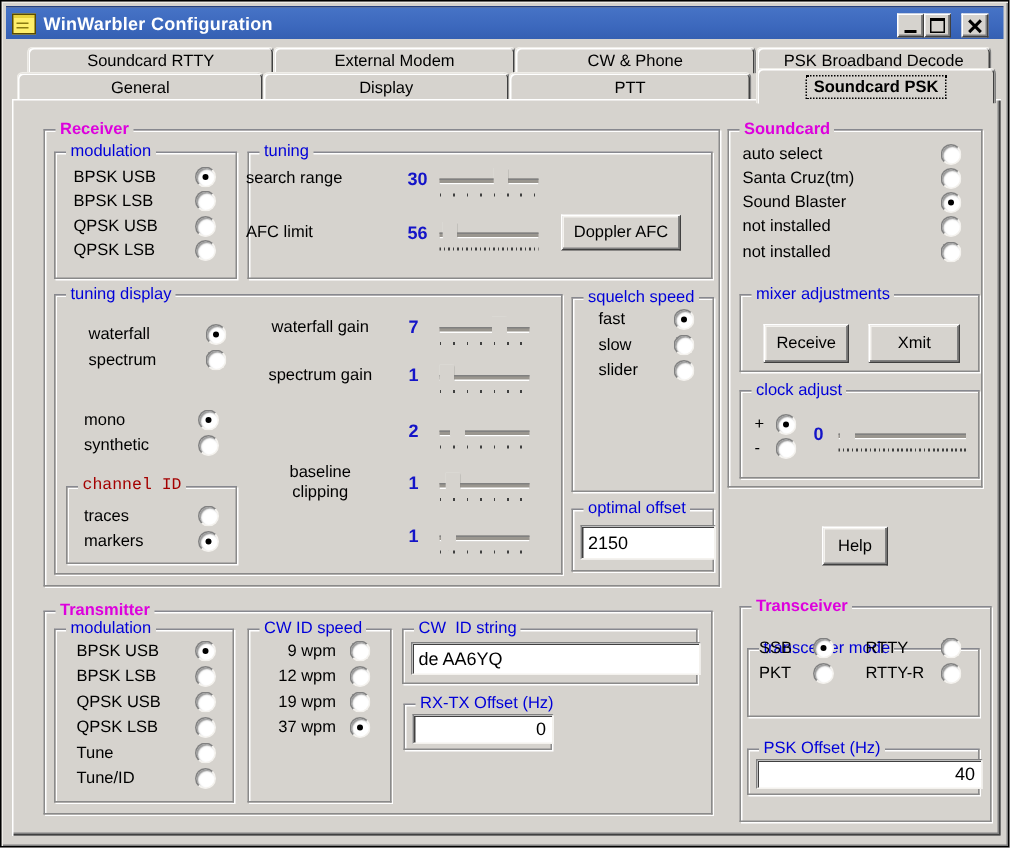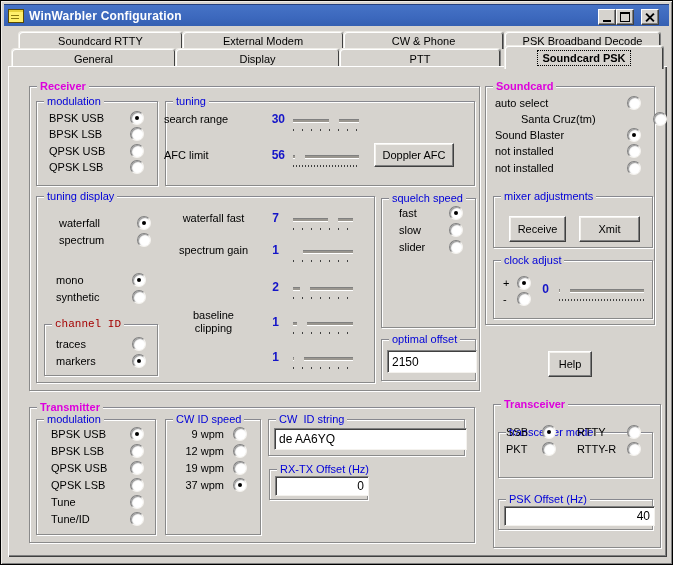--- a/index.html
+++ b/index.html
@@ -191,21 +191,21 @@
   <div class="opt" style="left:55px;top:336px;width:90px;">
       <span class="ol">traces</span>
       <span class="radio"></span>
     </div>
   <div class="opt" style="left:55px;top:353px;width:90px;">
       <span class="ol">markers</span>
       <span class="radio on"></span>
     </div>
 
   <div class="slbl" style="left:170px;top:211px;width:85px;">
-      <span>waterfall fast</span>
+      <span>waterfall gain</span>
       <span></span>
     </div>
   <div class="sval" style="left:262px;top:210px;width:16px;">7</div>
   <div class="strack" style="left:292px;top:217px;width:60px;">
       <div class="sthumb" style="left:35px;"></div>
     </div>
   <div class="sticks" style="left:292px;top:227px;width:60px;"></div>
 
   <div class="slbl" style="left:170px;top:243px;width:85px;">
       <span>spectrum gain</span>
@@ -260,21 +260,21 @@
   </div>
   <div class="field" style="left:386px;top:349px;width:80px;height:21px;">2150</div>
 
   <div class="gb" style="left:484px;top:85px;width:168px;height:237px;">
     <span class="lg m">Soundcard</span>
   </div>
   <div class="opt" style="left:494px;top:95px;width:146px;">
       <span class="ol">auto select</span>
       <span class="radio"></span>
     </div>
-  <div class="opt" style="left:520px;top:111px;width:146px;gap:30px;">
+  <div class="opt" style="left:494px;top:111px;width:146px;gap:30px;">
       <span class="ol">Santa Cruz(tm)</span>
       <span class="radio"></span>
     </div>
   <div class="opt" style="left:494px;top:127px;width:146px;">
       <span class="ol">Sound Blaster</span>
       <span class="radio on"></span>
     </div>
   <div class="opt" style="left:494px;top:143px;width:146px;">
       <span class="ol">not installed</span>
       <span class="radio"></span>

